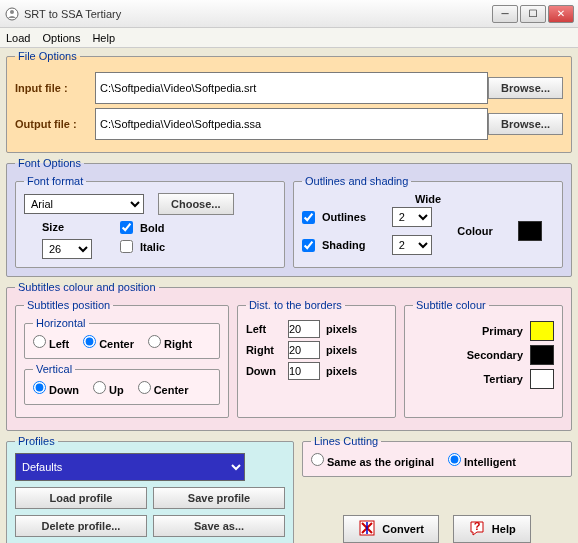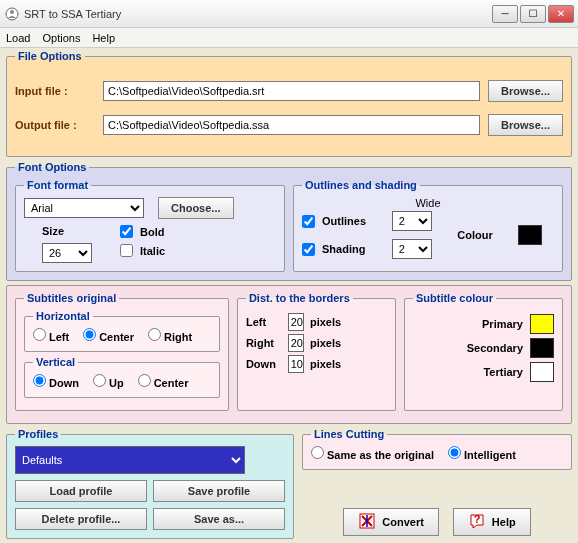--- a/index.html
+++ b/index.html
@@ -7,25 +7,25 @@
 .titlebar { background: linear-gradient(#fdfdfd, #e8e8e8); height: 28px; display: flex; align-items: center; padding: 0 4px; border-bottom: 1px solid #ccc; }
 .titlebar .icon { width: 16px; height: 16px; margin-right: 4px; display: flex; align-items: center; justify-content: center; }
 .titlebar .title { flex: 1; color: #333; }
 .winbtns { display: flex; gap: 2px; }
 .winbtn { width: 26px; height: 18px; border: 1px solid #888; background: linear-gradient(#f8f8f8,#dcdcdc); display: flex; align-items: center; justify-content: center; font-size: 10px; cursor: pointer; border-radius: 2px; }
 .winbtn.close { background: linear-gradient(#f08080,#d04040); color: #fff; }
 .menubar { background: #f5f5f0; height: 20px; display: flex; align-items: center; padding: 0 6px; gap: 12px; border-bottom: 1px solid #ccc; }
 .menubar span { cursor: pointer; }
 .content { padding: 2px 6px 6px; }
 fieldset { border: 1px solid #999; border-radius: 2px; margin-bottom: 4px; padding: 6px 8px 8px; position: relative; }
-legend { color: #003399; font-weight: bold; padding: 0 3px; margin-top: 24px; }
+legend { color: #003399; font-weight: normal; padding: 0 3px; margin-top: 24px; }
 .file-options { background: #ffe0ad; }
-.file-row { display: flex; align-items: center; margin: 12px 0; gap: 8px; }
+.file-row { display: flex; align-items: center; margin: 4px 0; }
 .file-row .lbl { width: 80px; font-weight: bold; color: #663300; }
-.file-row input[type=text] { flex: 1; height: 20px; padding: 0 4px; border: 1px solid #7a7a7a; background: #fff; }
+.file-row input[type=text] { flex: 1; height: 20px; padding: 15px 4px; border: 1px solid #7a7a7a; background: #fff; }
 .btn { height: 22px; padding: 0 12px; border: 1px solid #888; background: linear-gradient(#fdfdfd,#e0e0e0); cursor: pointer; min-width: 70px; font-weight: bold; color: #333; }
 .font-options { background: #d8d8f0; }
 .two-col { display: flex; gap: 8px; }
 .two-col > fieldset { flex: 1; margin: 0; }
 .font-format { background: #e8e8f8; }
 select { height: 20px; border: 1px solid #666; background: #fff; padding: 0 2px; }
 .combo { width: 120px; }
 .small-combo { width: 50px; }
 .tiny-combo { width: 40px; }
 .checkbox-row { display: flex; align-items: center; gap: 4px; }
@@ -40,33 +40,33 @@
 .yellow { background: #ffff00; }
 .white { background: #fff; }
 .subtitles { background: #f8e0e8; }
 .sub-top { display: flex; gap: 8px; }
 .sub-pos { background: #fceaf0; }
 .sub-inner { background: #fff0f4; margin-bottom: 4px; }
 .radio-row { display: flex; gap: 14px; align-items: center; }
 .dist { background: #fceaf0; }
 .dist-row { display: flex; align-items: center; gap: 6px; margin: 3px 0; }
 .dist-row .lbl { width: 36px; font-weight: bold; }
-.dist-row input[type=text] { width: 16px; height: 18px; text-align: right; border: 1px solid #666; }
+.dist-row input[type=text] { width: 32px; height: 18px; text-align: left; border: 1px solid #666; }
 .sub-colour { background: #fceaf0; }
 .colour-row { display: flex; align-items: center; justify-content: flex-end; margin: 4px 0; gap: 7px; }
 .bottom-row { display: flex; gap: 8px; }
 .profiles { background: #d0f0f0; }
 .profiles select { width: 230px; background: #3030c0; color: #fff; height: 28px; }
 .profile-btns { display: grid; grid-template-columns: 1fr 1fr; gap: 6px; margin-top: 6px; }
 .lines-cutting { background: #fceaf0; }
 .action-btns { display: flex; gap: 14px; margin-top: 10px; justify-content: center; }
 .action-btn { height: 28px; padding: 0 14px; border: 1px solid #888; background: linear-gradient(#fdfdfd,#e0e0e0); cursor: pointer; display: flex; align-items: center; gap: 6px; font-weight: bold; }
 .right-col { flex: 1; display: flex; flex-direction: column; gap: 24px; }
 .bold { font-weight: bold; }
-.wide-label { text-align: center; font-weight: normal; margin-bottom: 2px; }
+.wide-label { text-align: center; font-weight: bold; margin-bottom: 2px; }
 </style>
 </head>
 <body>
 
 <div class="titlebar">
   <span class="icon">
     <svg width="16" height="16" viewBox="0 0 16 16">
         <circle cx="8" cy="8" r="6" fill="#fff" stroke="#666"></circle>
         <circle cx="8" cy="6" r="2" fill="#888"></circle>
         <path d="M4 12 Q8 8 12 12" fill="#888"></path>
@@ -143,23 +143,24 @@
               <input type="checkbox" checked="" style="">
               <span class="bold">Shading</span>
             </label>
         <select class="tiny-combo"><option>2</option></select>
       </div>
     </fieldset>
   </div>
 </fieldset>
 
 <fieldset class="subtitles">
+  <legend>Subtitles colour and position</legend>
   <div class="sub-top">
     <fieldset class="sub-pos" style="flex:1.25">
-      <legend>Subtitles original</legend>
+      <legend>Subtitles position</legend>
       <fieldset class="sub-inner">
         <legend>Horizontal</legend>
         <div class="radio-row">
           <label><input type="radio" name="h" style=""><span class="bold">Left</span></label>
           <label><input type="radio" name="h" checked="" style=""><span class="bold">Center</span></label>
           <label><input type="radio" name="h" style=""><span class="bold">Right</span></label>
         </div>
       </fieldset>
       <fieldset class="sub-inner">
         <legend>Vertical</legend>

